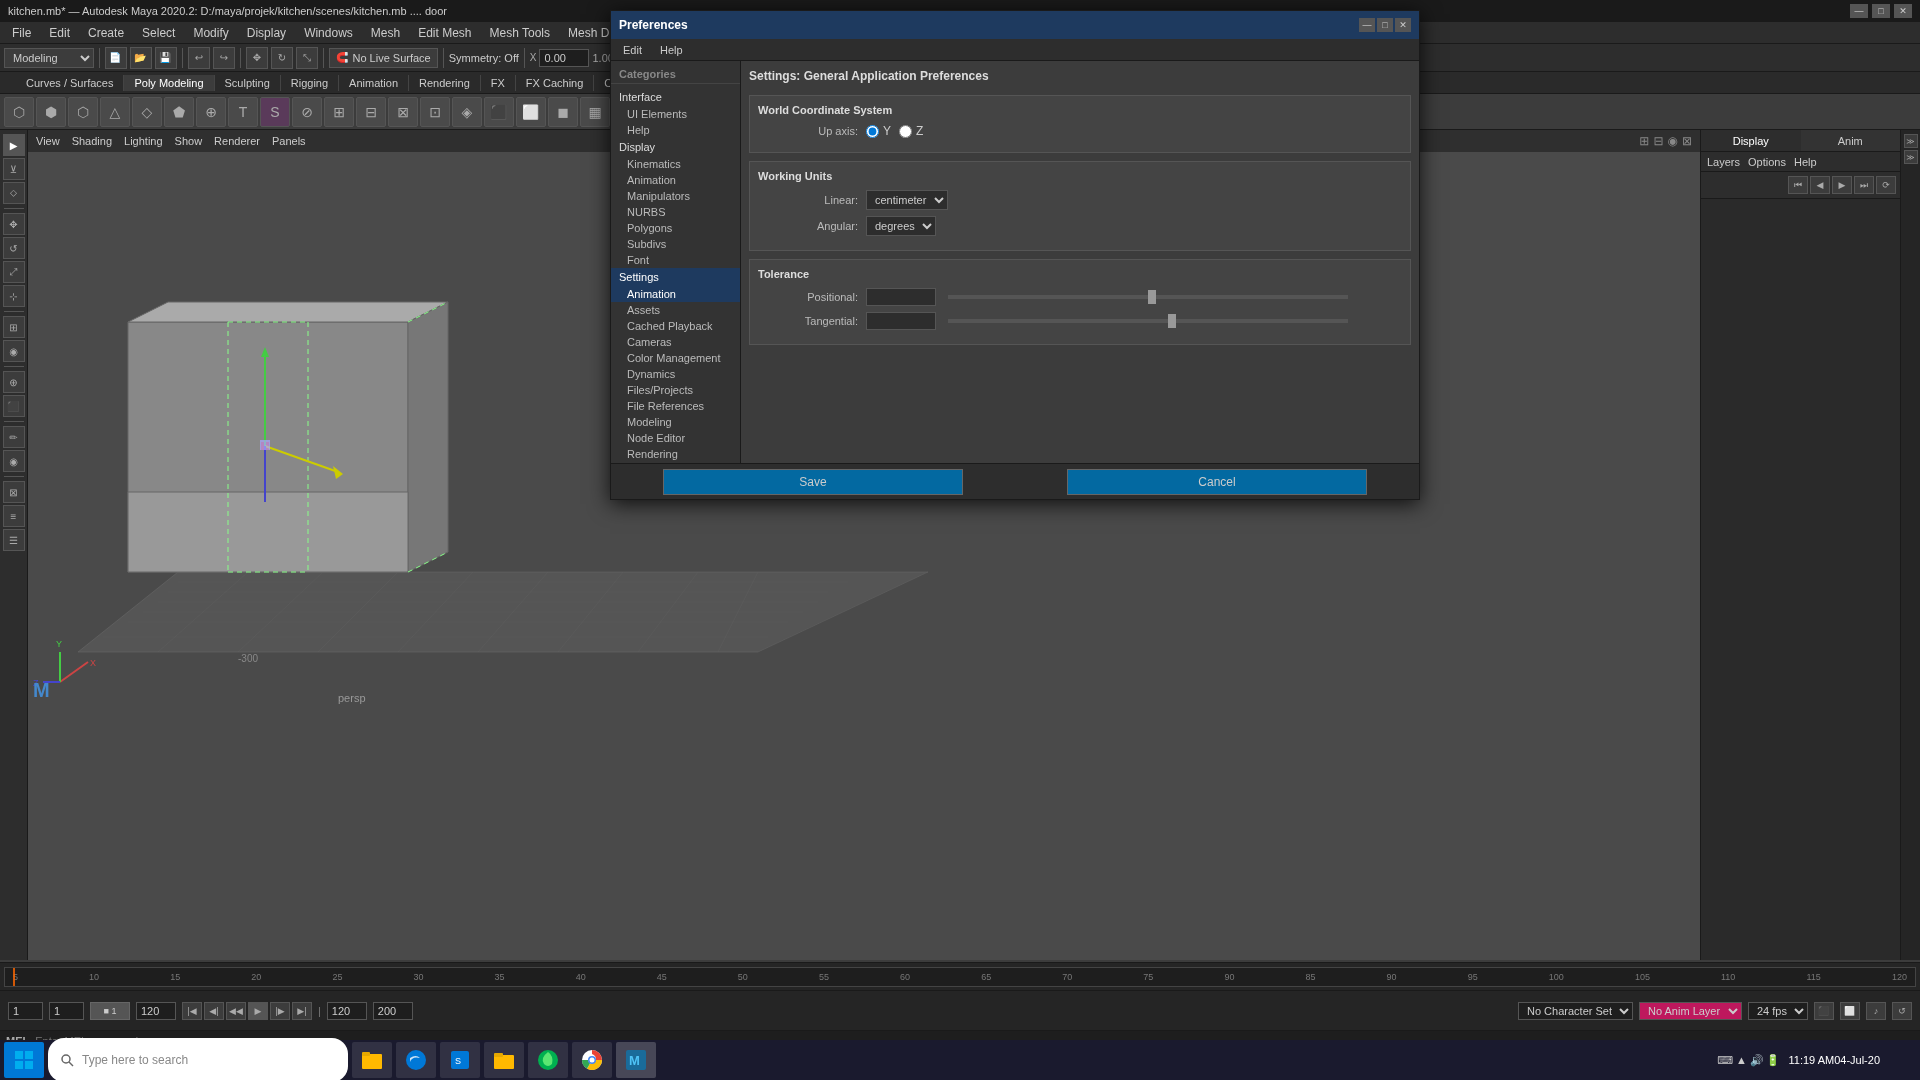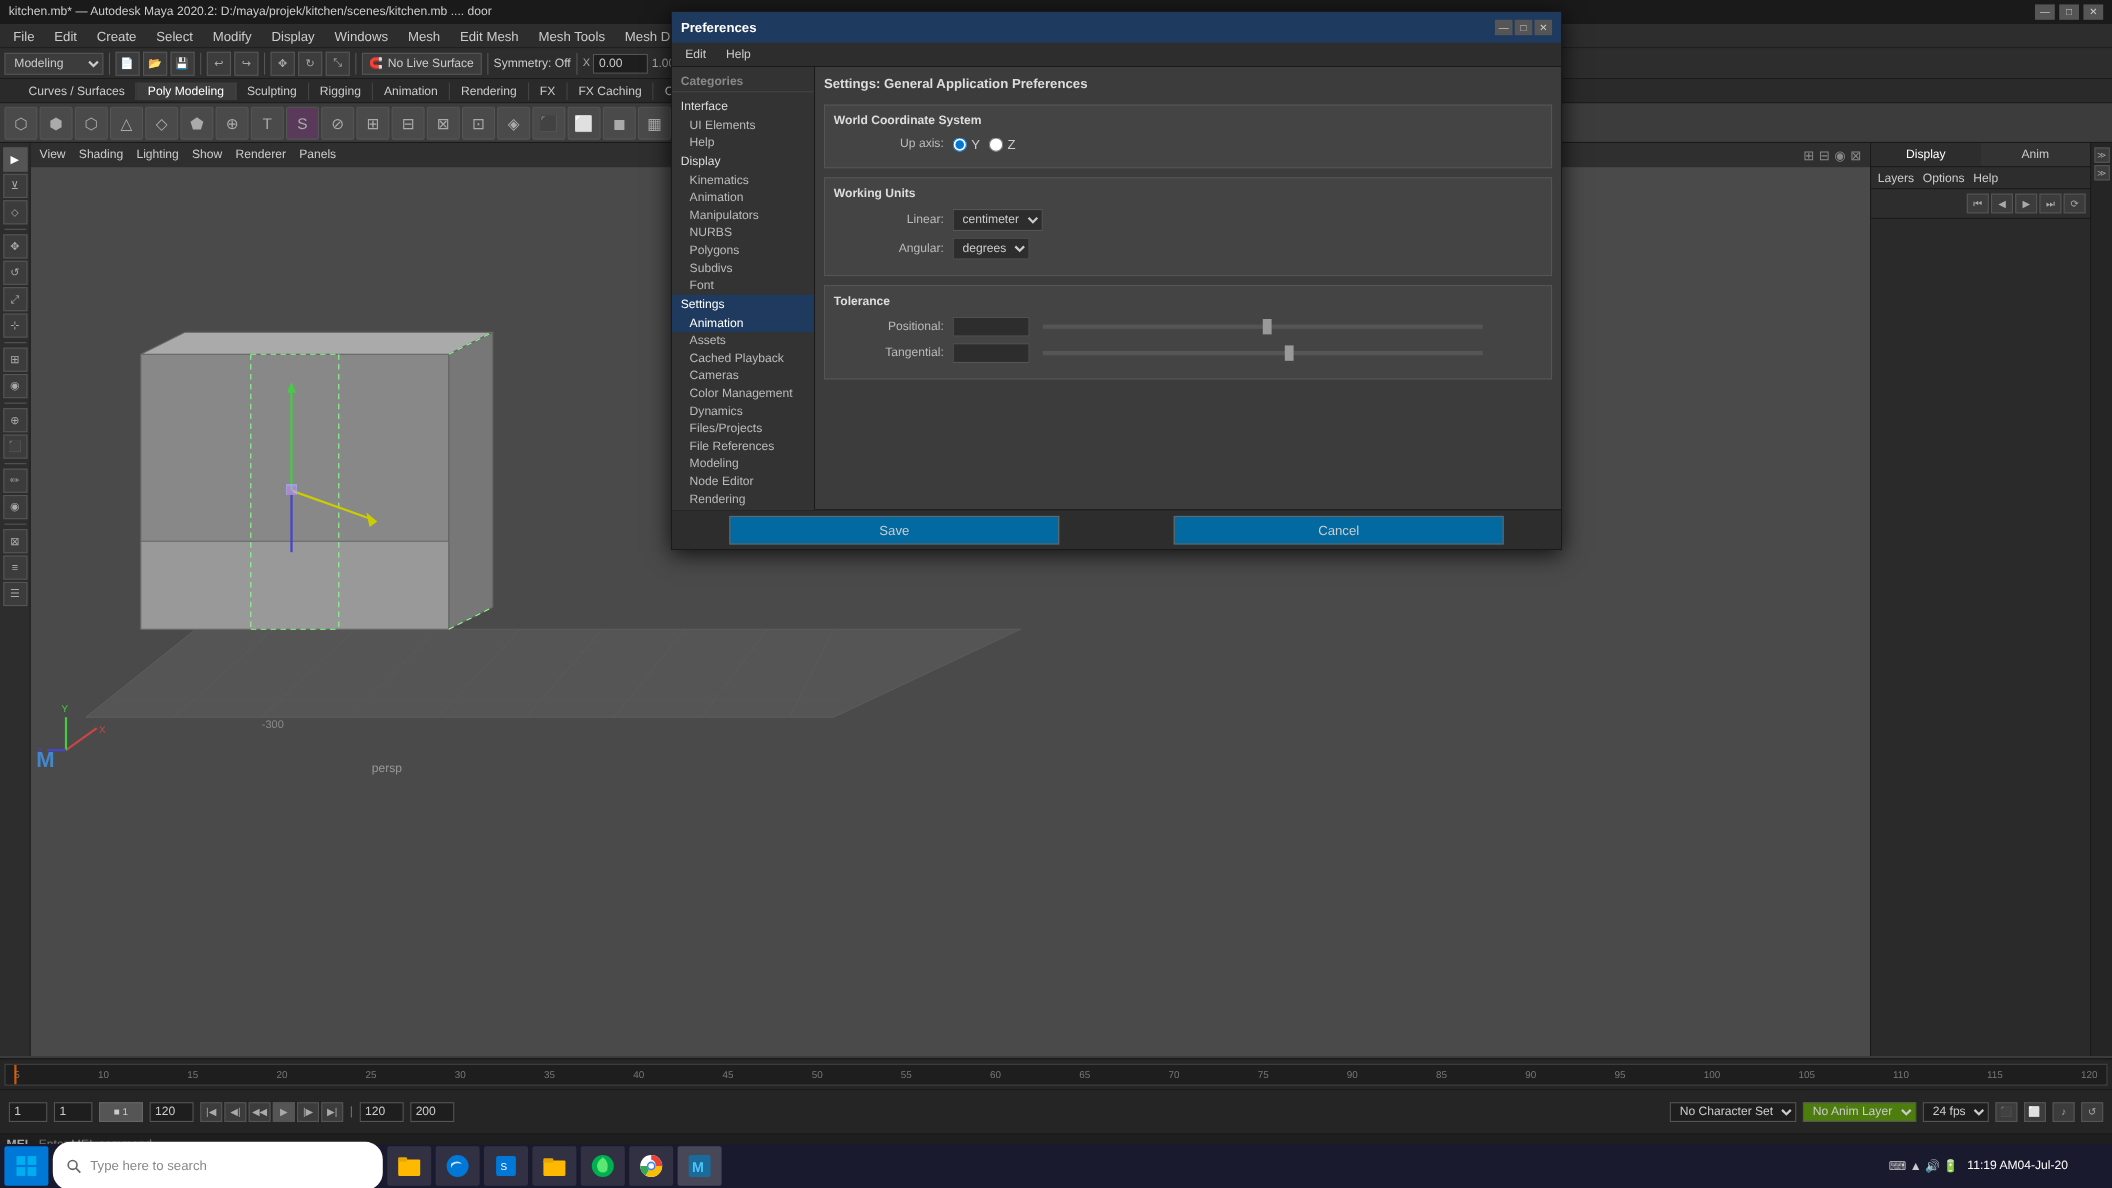--- a/index.html
+++ b/index.html
@@ -477,21 +477,21 @@
     <span style="font-size:11px; color:#777;">|</span>
     <input type="text" value="120" style="width: 40px; height: 18px; background: rgb(30, 30, 30); border: 1px solid rgb(85, 85, 85); color: rgb(204, 204, 204); font-size: 11px; padding: 0px 4px;">
     <input type="text" value="200" style="width: 40px; height: 18px; background: rgb(30, 30, 30); border: 1px solid rgb(85, 85, 85); color: rgb(204, 204, 204); font-size: 11px; padding: 0px 4px;">
 
     <div style="flex:1;"></div>
 
     <select style="height:18px; background:#1e1e1e; border:1px solid #555; color:#ccc; font-size:11px; padding:0 4px;">
       <option>No Character Set</option>
     </select>
 
-    <select style="height:18px; background:#4d7c0f; border:1px solid #555; color:#ccc; font-size:11px; padding:0 4px;">
+    <select style="height:18px; background:#be185d; border:1px solid #555; color:#ccc; font-size:11px; padding:0 4px;">
       <option>No Anim Layer</option>
     </select>
 
     <select style="height:18px; background:#1e1e1e; border:1px solid #555; color:#ccc; font-size:11px; padding:0 4px;">
       <option>24 fps</option>
     </select>
 
     <div class="bb-btn">⬛</div>
     <div class="bb-btn">⬜</div>
     <div class="bb-btn">♪</div>

